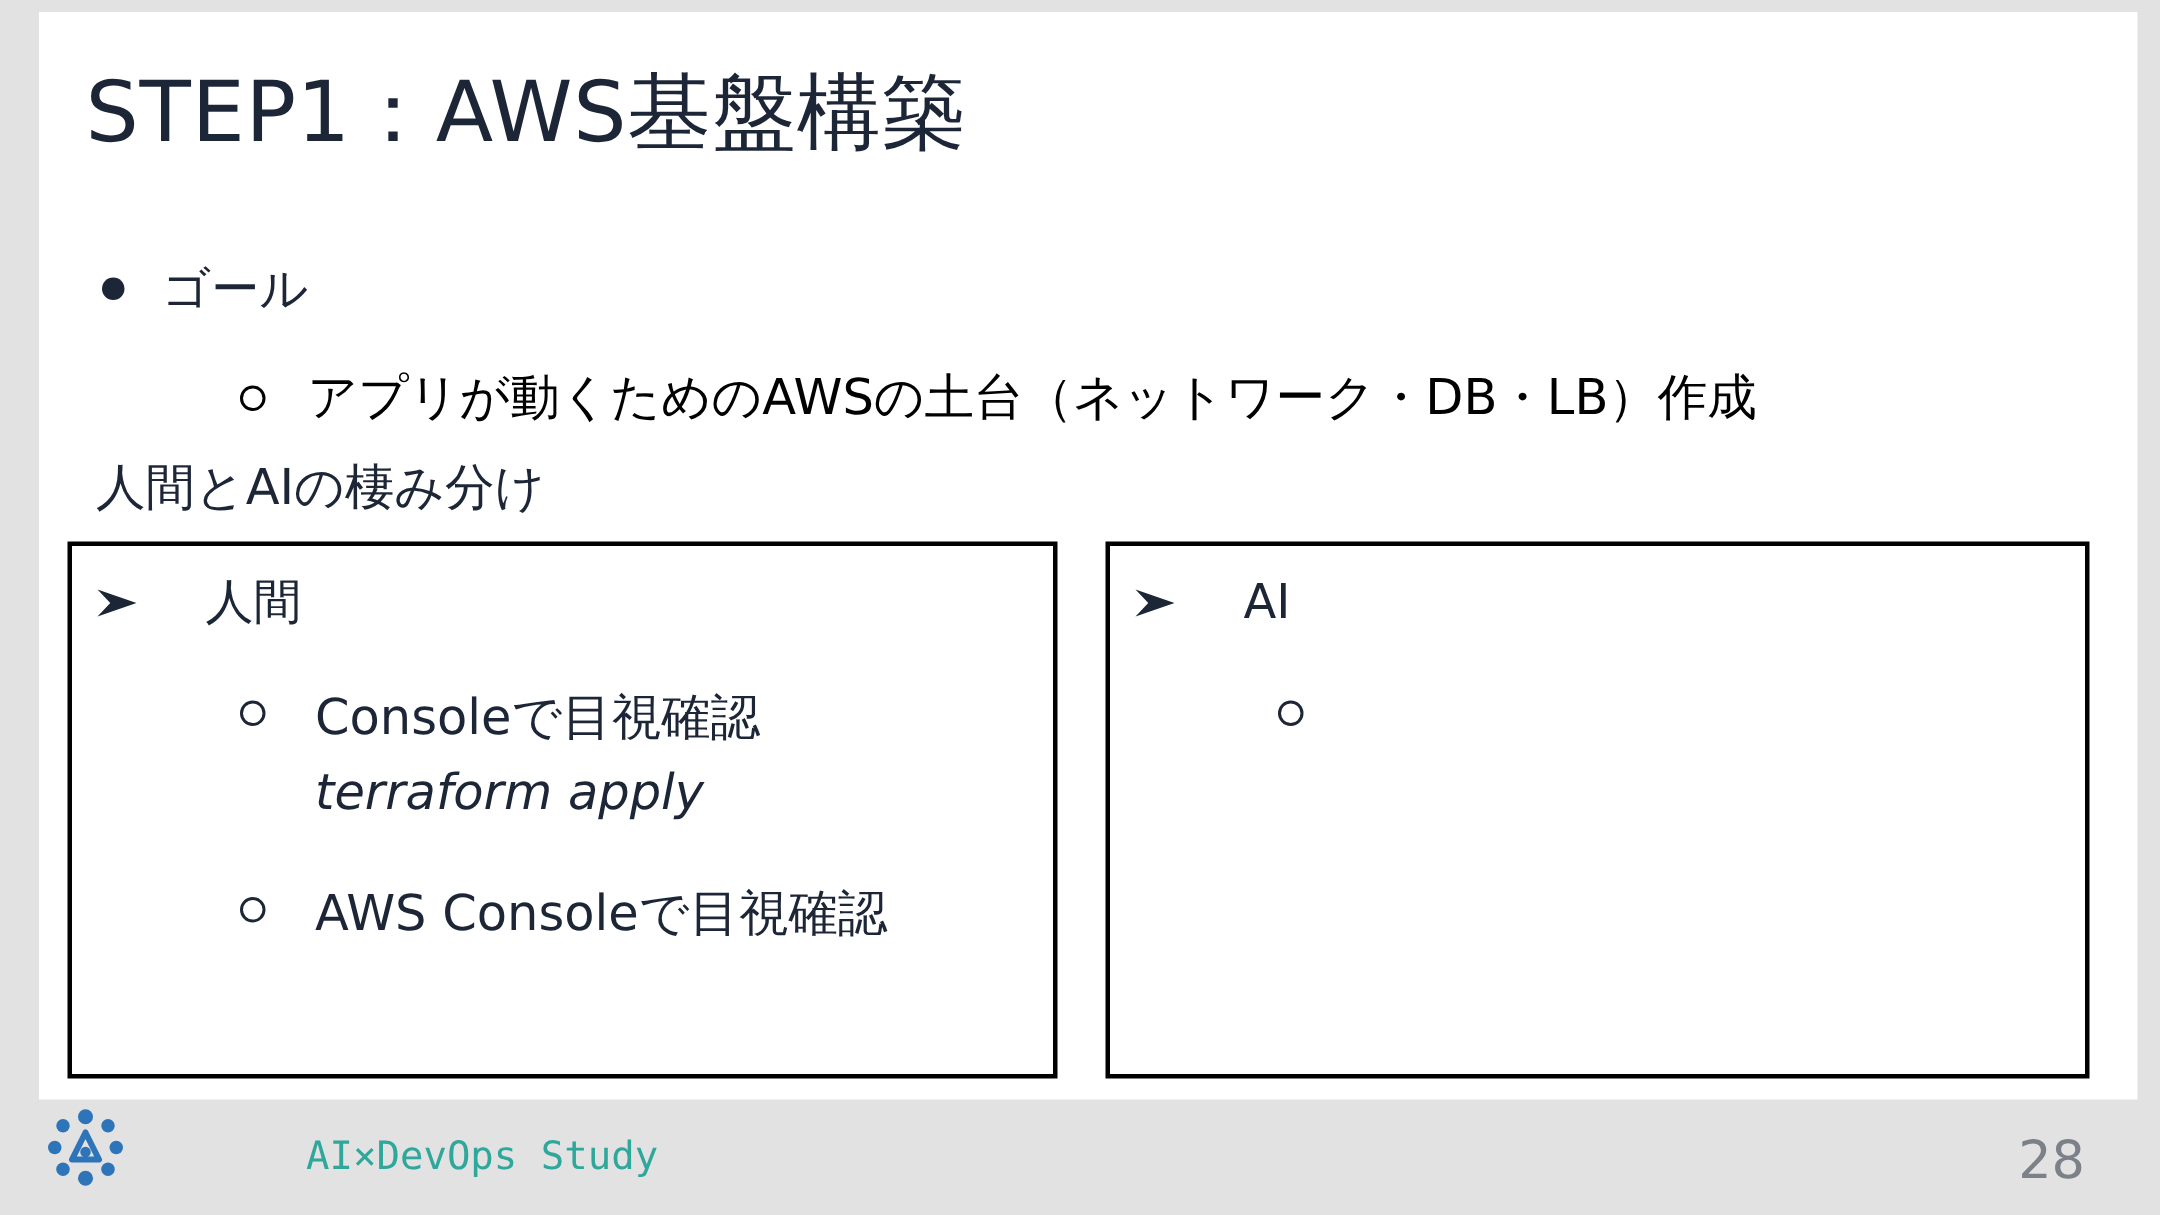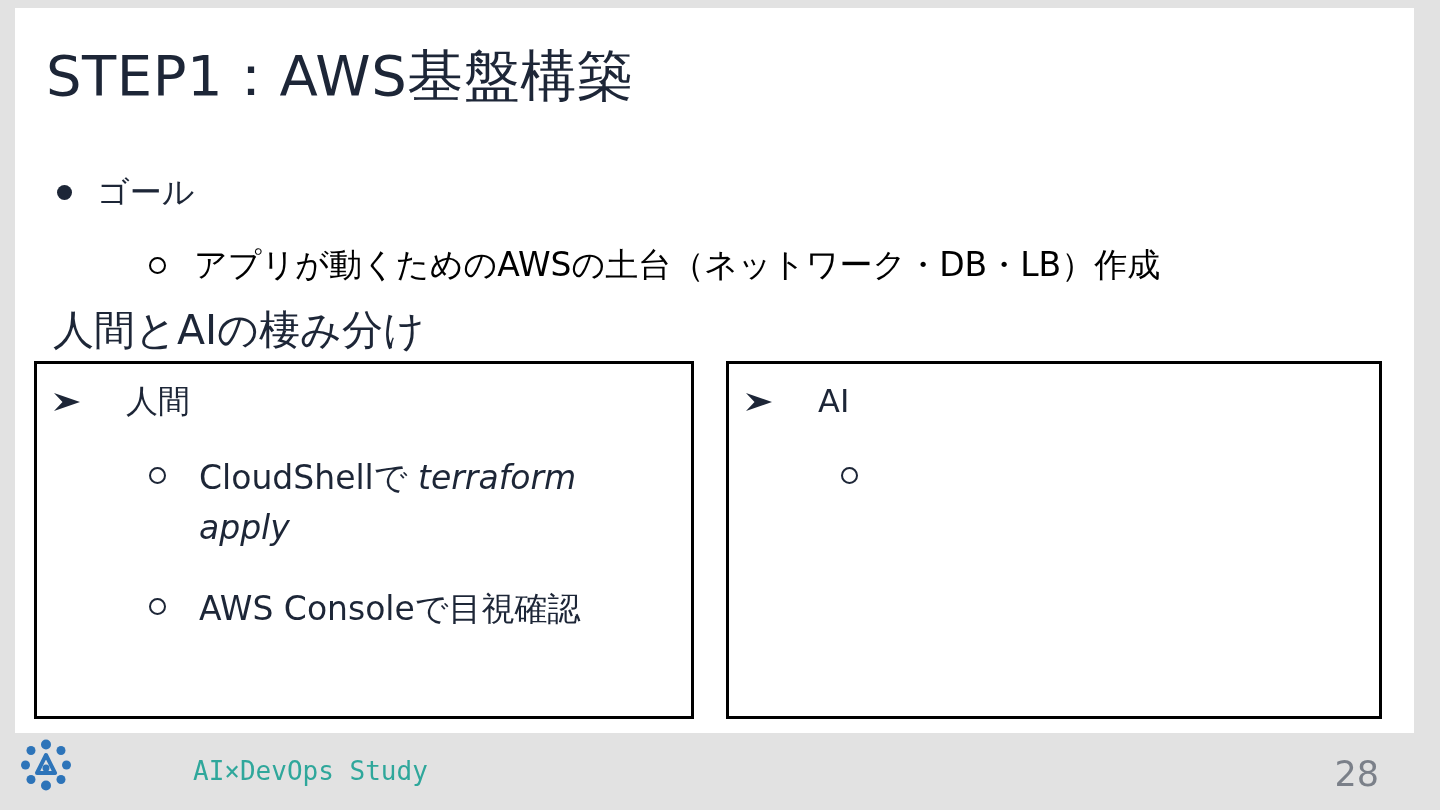--- a/index.html
+++ b/index.html
@@ -5,21 +5,21 @@
   html,body{margin:0;padding:0;}
   body{
     width:1440px;height:810px;
     background:#e2e2e2;
     font-family:"DejaVu Sans","Liberation Sans",sans-serif;
     overflow:hidden;
     position:relative;
   }
   .slide{
     position:absolute;
-    left:15px;top:8px;
+    left:26px;top:8px;
     width:1399px;height:725px;
     background:#ffffff;
   }
   .title{
     position:absolute;
     left:31px;top:34px;
     font-size:56px;
     line-height:1.2;
     color:#1d2637;
     letter-spacing:0.5px;
@@ -34,21 +34,21 @@
   .goal-label{font-size:32px;color:#1d2637;line-height:1.4;}
   .detail-row{left:134px;top:234px;}
   .circle-bullet{
     width:13px;height:13px;border-radius:50%;
     border:2px solid #000;flex:0 0 auto;margin-right:28px;
     background:transparent;
   }
   .detail-text{font-size:33px;color:#000;line-height:1.4;white-space:nowrap;}
   .section-label{
     position:absolute;left:38px;top:294px;
-    font-size:41px;color:#1d2637;line-height:1.4;
+    font-size:33px;color:#1d2637;line-height:1.4;
   }
   .panel{
     position:absolute;top:353px;height:352px;
     border:3px solid #000;background:#fff;
     box-sizing:content-box;
   }
   .panel-left{left:19px;width:654px;}
   .panel-right{left:711px;width:650px;}
   .panel-header{
     display:flex;align-items:center;
@@ -105,21 +105,21 @@
 
   <div class="panel panel-left">
     <div class="panel-header">
       <svg class="arrow-bullet" width="30" height="24" viewBox="0 0 30 24">
         <path d="M2 3 L28 12 L2 21 L10.5 12 Z" fill="#1d2637"></path>
       </svg>
       <span class="panel-header-label">人間</span>
     </div>
     <div class="panel-item">
       <span class="circle-bullet"></span>
-      <span class="panel-item-text wrap-narrow"><span>CloudShellで </span><em>terraform apply</em></span>
+      <span class="panel-item-text wrap-narrow"><span>Consoleで目視確認 </span><em>terraform apply</em></span>
     </div>
     <div class="panel-item">
       <span class="circle-bullet"></span>
       <span class="panel-item-text">AWS Consoleで目視確認</span>
     </div>
   </div>
 
   <div class="panel panel-right">
     <div class="panel-header">
       <svg class="arrow-bullet" width="30" height="24" viewBox="0 0 30 24">

